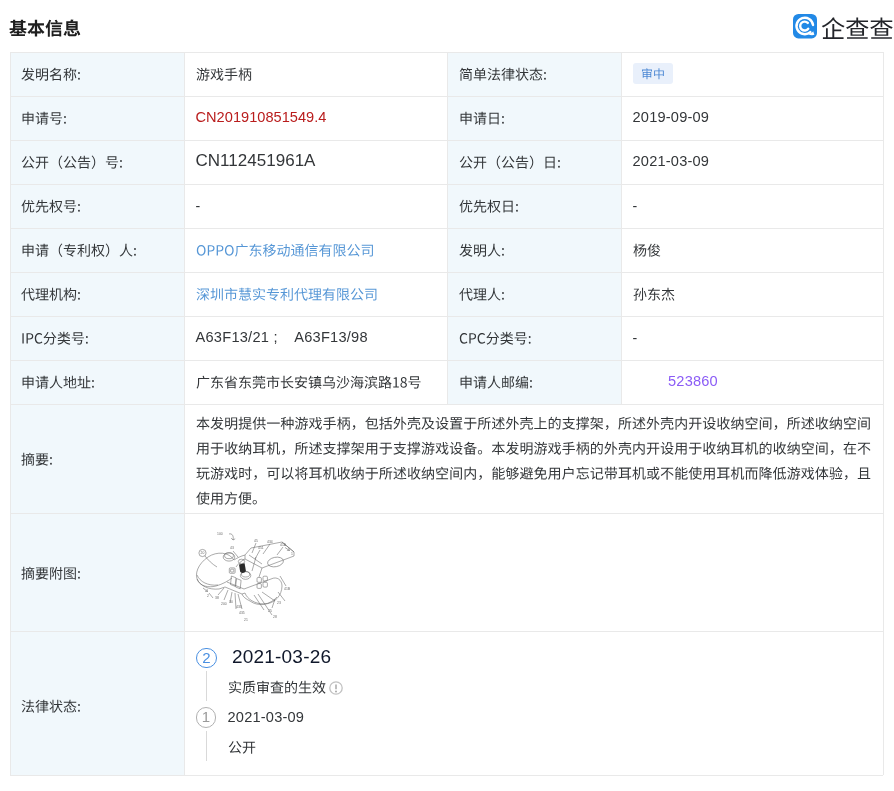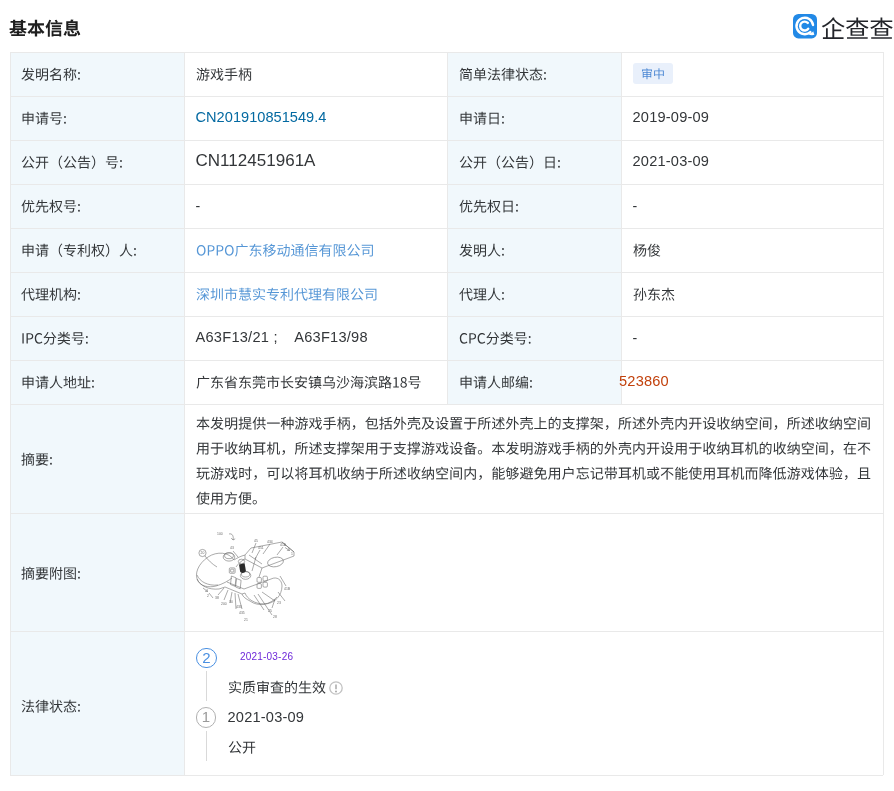--- a/index.html
+++ b/index.html
@@ -175,30 +175,30 @@
 <div class="abs" style="left:10px;top:360px;width:873px;height:1px;background:#e9e9e9"></div>
 <div class="abs" style="left:10px;top:404px;width:873px;height:1px;background:#e9e9e9"></div>
 <div class="abs" style="left:10px;top:513px;width:873px;height:1px;background:#e9e9e9"></div>
 <div class="abs" style="left:10px;top:631px;width:873px;height:1px;background:#e9e9e9"></div>
 <div class="abs" style="left:10px;top:775px;width:873px;height:1px;background:#e9e9e9"></div>
 <div class="abs" style="left:10px;top:52px;width:1px;height:723px;background:#e9e9e9"></div>
 <div class="abs" style="left:883px;top:52px;width:1px;height:723px;background:#e9e9e9"></div>
 <div class="abs" style="left:184px;top:52px;width:1px;height:723px;background:#e9e9e9"></div>
 <div class="abs" style="left:447px;top:52px;width:1px;height:352px;background:#e9e9e9"></div>
 <div class="abs" style="left:620.5px;top:52px;width:1px;height:352px;background:#e9e9e9"></div>
-<div class="t" style="left:195.5px;top:107.0px;font-size:14.6px;line-height:20px;color:#0369a1;letter-spacing:0.02px">CN201910851549.4</div>
+<div class="t" style="left:195.5px;top:107.0px;font-size:14.6px;line-height:20px;color:#b91c1c;letter-spacing:0.02px">CN201910851549.4</div>
 <div class="t" style="left:195.5px;top:151.0px;font-size:17px;line-height:20px;color:#333639;letter-spacing:0.02px">CN112451961A</div>
 <div class="t" style="left:195.5px;top:196.0px;font-size:14.2px;line-height:20px;color:#333639">-</div>
 <div class="t" style="left:195.5px;top:327.0px;font-size:14.6px;line-height:20px;color:#333639;letter-spacing:0.25px">A63F13/21 ;    A63F13/98</div>
 <div class="abs" style="left:632.5px;top:63px;width:40px;height:21px;background:#e9f0fb;border-radius:3px"></div>
 <div class="t" style="left:632.5px;top:107.0px;font-size:14.6px;line-height:20px;color:#333639;letter-spacing:0.2px">2019-09-09</div>
 <div class="t" style="left:632.5px;top:151.0px;font-size:14.6px;line-height:20px;color:#333639;letter-spacing:0.2px">2021-03-09</div>
 <div class="t" style="left:632.5px;top:196.0px;font-size:14.2px;line-height:20px;color:#333639">-</div>
 <div class="t" style="left:632.5px;top:328.0px;font-size:14.2px;line-height:20px;color:#333639">-</div>
-<div class="t" style="left:619px;top:371.0px;font-size:14.6px;line-height:20px;color:#c2410c;letter-spacing:0.2px">523860</div>
+<div class="t" style="left:668px;top:371.0px;font-size:14.6px;line-height:20px;color:#8b5cf6;letter-spacing:0.2px">523860</div>
 <svg class="t" style="left:196px;top:531px" width="100" height="92" viewBox="0 0 100 92">
 <g fill="none" stroke="#646464" stroke-width="0.55">
 <path d="M33 3 C 36 2, 38 5, 37 9 M37 9 l-1.8 -2 M37 9 l2.2 -1.2"></path>
 <circle cx="6.5" cy="22" r="3.6"></circle>
 <path d="M8.8 24.8 C 12 29, 16 33, 21 36"></path>
 <path d="M38 29 C 33 21, 21 20, 12 26 C 2 33, -2 43, 2 50 C 5 55, 12 57, 20 55 C 27 53, 32 50, 36 47"></path>
 <path d="M1 44 C 4 51, 12 55, 22 54"></path>
 <path d="M1 48 C 4 55, 13 59, 23 58 L 29 56"></path>
 <ellipse cx="33" cy="26" rx="5.8" ry="4.1"></ellipse>
 <ellipse cx="33" cy="24.7" rx="4.4" ry="3"></ellipse>
@@ -250,21 +250,21 @@
       <text x="88" y="59">41B</text>
 <text x="81" y="73">23</text>
       <text x="72" y="81">25</text>
       <text x="77" y="87">28</text>
 </g>
   </svg>
 <div class="abs" style="left:196.0px;top:647.5px;width:20.6px;height:20.6px;border:1.3px solid #4a90e2;border-radius:50%;text-align:center;font-size:15px;line-height:18.6px;color:#4a90e2">2</div>
 <div class="abs" style="left:195.7px;top:707.4px;width:20.6px;height:20.6px;border:1.3px solid #b1b1b1;border-radius:50%;text-align:center;font-size:15px;line-height:18.6px;color:#9a9a9a">1</div>
 <div class="abs" style="left:205.8px;top:670.5px;width:1px;height:30px;background:#d9d9d9"></div>
 <div class="abs" style="left:205.8px;top:730.5px;width:1px;height:30px;background:#d9d9d9"></div>
-<div class="t" style="left:240px;top:647.0px;font-size:10px;line-height:20px;color:#6d28d9;letter-spacing:0.2px">2021-03-26</div>
+<div class="t" style="left:232px;top:647.0px;font-size:19px;line-height:20px;color:#0f172a;letter-spacing:0.2px">2021-03-26</div>
 <svg class="t" style="left:329px;top:680.5px" width="14" height="14" viewBox="0 0 14 14">
 <circle cx="7" cy="7" r="6.2" fill="none" stroke="#c2c2c2" stroke-width="1.3"></circle>
 <line x1="7" y1="3.5" x2="7" y2="8.2" stroke="#a8a8a8" stroke-width="1.5"></line>
 <circle cx="7" cy="10.4" r="1" fill="#a8a8a8"></circle>
   </svg>
 <div class="t" style="left:227.5px;top:707.0px;font-size:14.6px;line-height:20px;color:#333639;letter-spacing:0.2px">2021-03-09</div>
 <svg class="t " style="left:8.5px;top:15.0px" width="74" height="27">
     <g fill="#1f1f1f" transform="translate(0,19.98) scale(0.018000,-0.018000)">
       <use href="#g57fab" x="0"></use>
       <use href="#g672cb" x="1000"></use>

